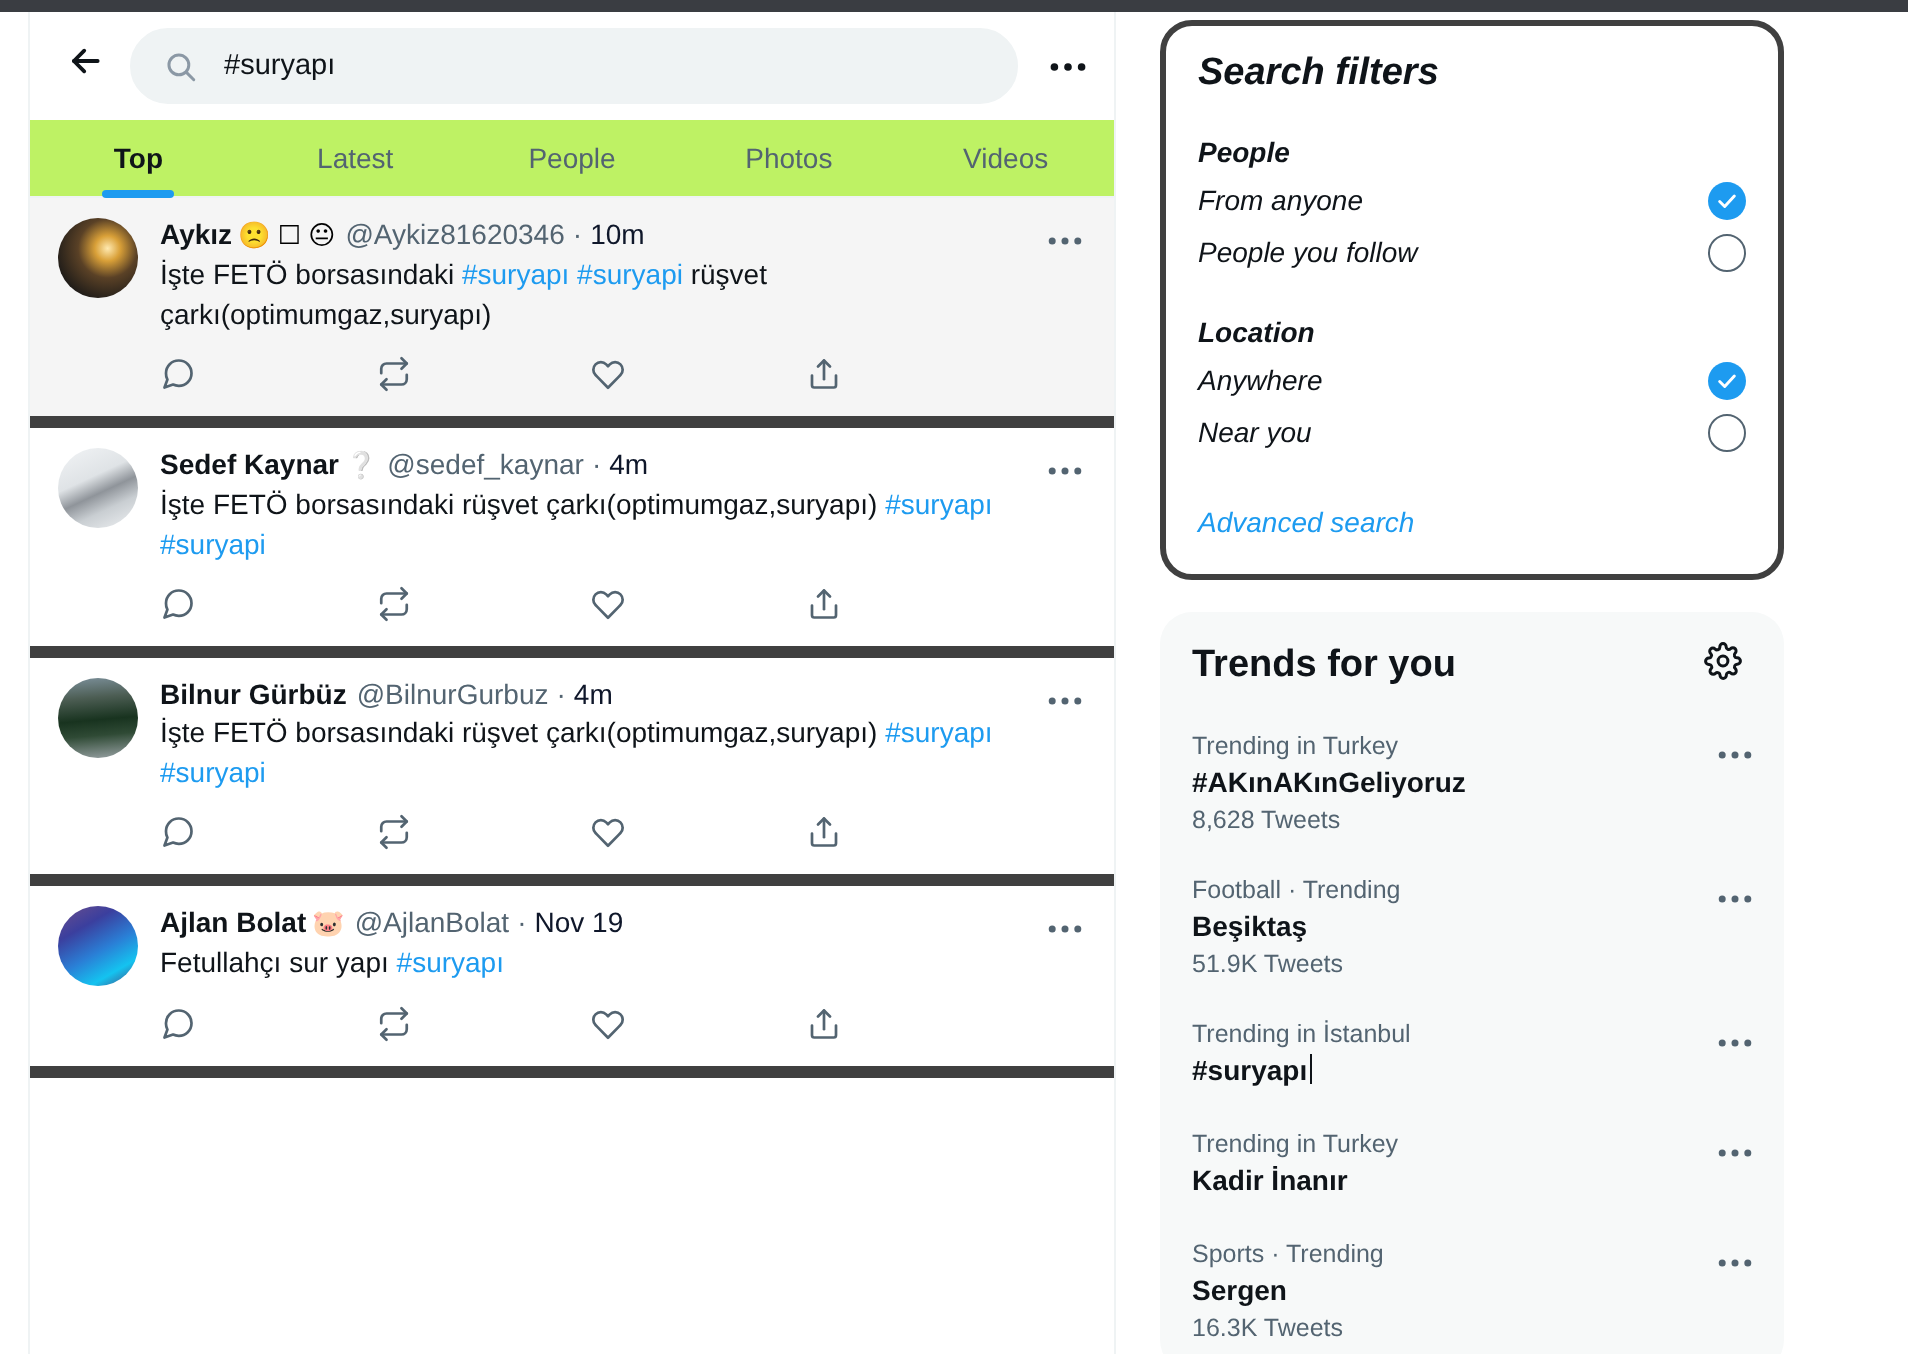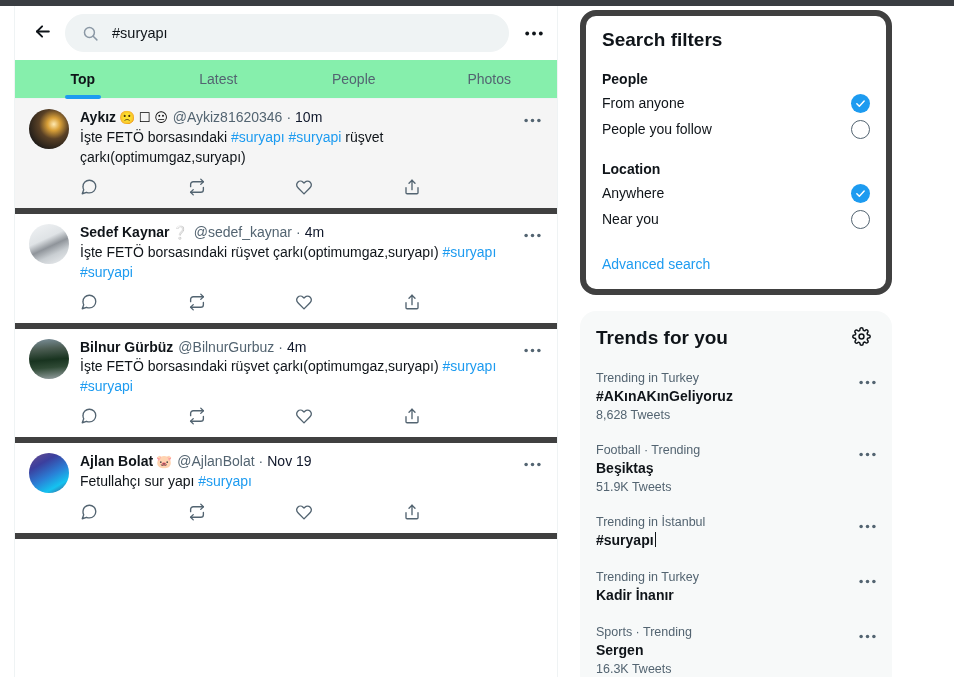--- a/index.html
+++ b/index.html
@@ -90,21 +90,21 @@
     display: flex; align-items: center; justify-content: center;
     border-radius: 50%;
     cursor: pointer;
   }
 
   
   #tab-bar {
     display: flex;
     height: 39px;
     border-bottom: 1px solid #eff3f4;
-    background: #86efac;
+    background: #bef264;
   }
   .tab-item {
     flex: 1 1 0;
     display: flex;
     align-items: center;
     justify-content: center;
     position: relative;
     cursor: pointer;
     font-size: 14px;
     color: #536471;
@@ -228,22 +228,23 @@
     height: 671px;
   }
   .side-card {
     width: 312px;
     background: #f7f9f9;
     border-radius: 16px;
     overflow: hidden;
   }
   #search-filters-card {
     background: #ffffff;
-    border: 6px solid #404040;
+    border: 3px solid #404040;
     padding: 12px 16px 16px 16px;
+    font-style: italic;
   }
   .card-title {
     font-size: 19px;
     font-weight: bold;
     color: #0f1419;
     line-height: 24px;
   }
   .filter-group-label {
     font-size: 14px;
     font-weight: bold;
@@ -399,20 +400,23 @@
           <div class="tab-underline"></div>
         </div>
         <div class="tab-item">
           <span>Latest</span>
         </div>
         <div class="tab-item">
           <span>People</span>
         </div>
         <div class="tab-item">
           <span>Photos</span>
+        </div>
+        <div class="tab-item">
+          <span>Videos</span>
         </div>
       </div>
 
     <div id="tweet-list">
         <div class="tweet hovered">
           <div class="tweet-avatar" style="background: radial-gradient(circle at 62% 38%, rgb(255, 233, 176) 0%, rgb(217, 160, 56) 18%, rgb(90, 65, 38) 42%, rgb(28, 26, 24) 78%);"></div>
           <div class="tweet-body">
             <div class="tweet-head">
               <span class="author-name">Aykız</span>
               <span class="author-emoji">🙁 ☐ 😐</span>

